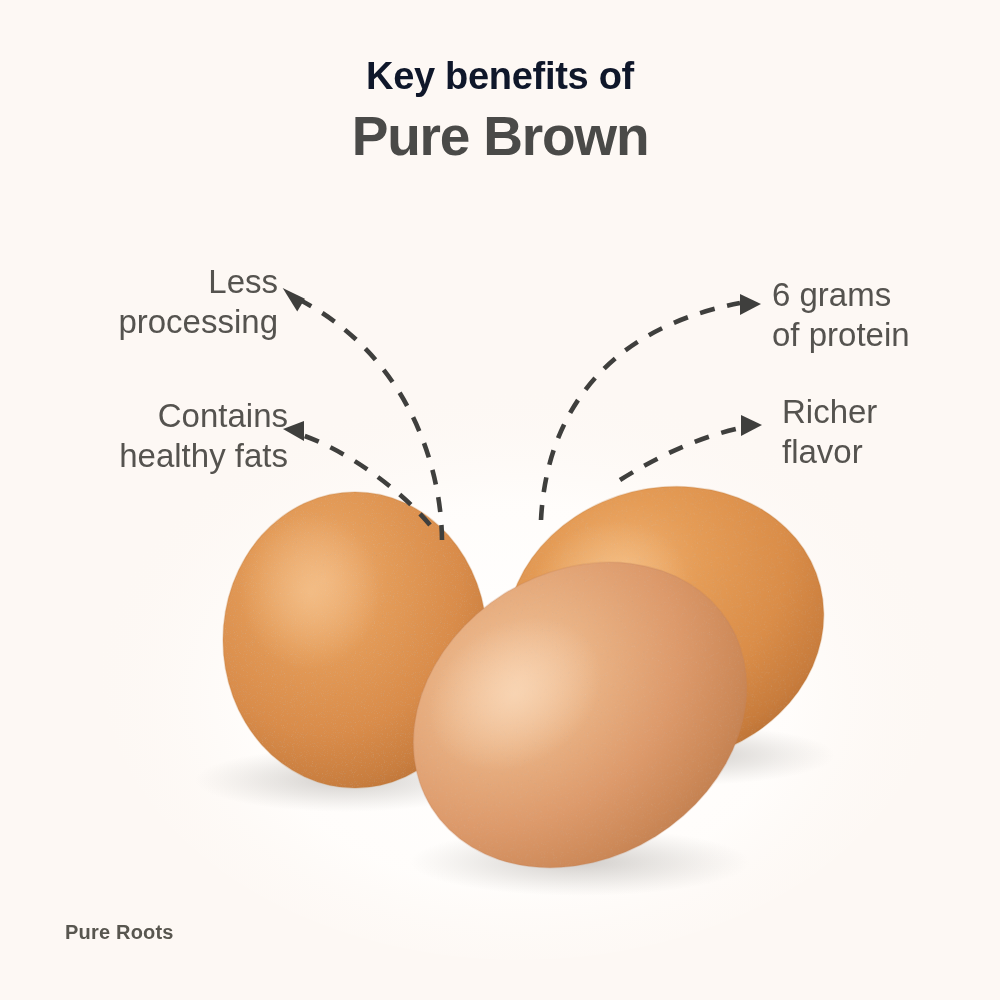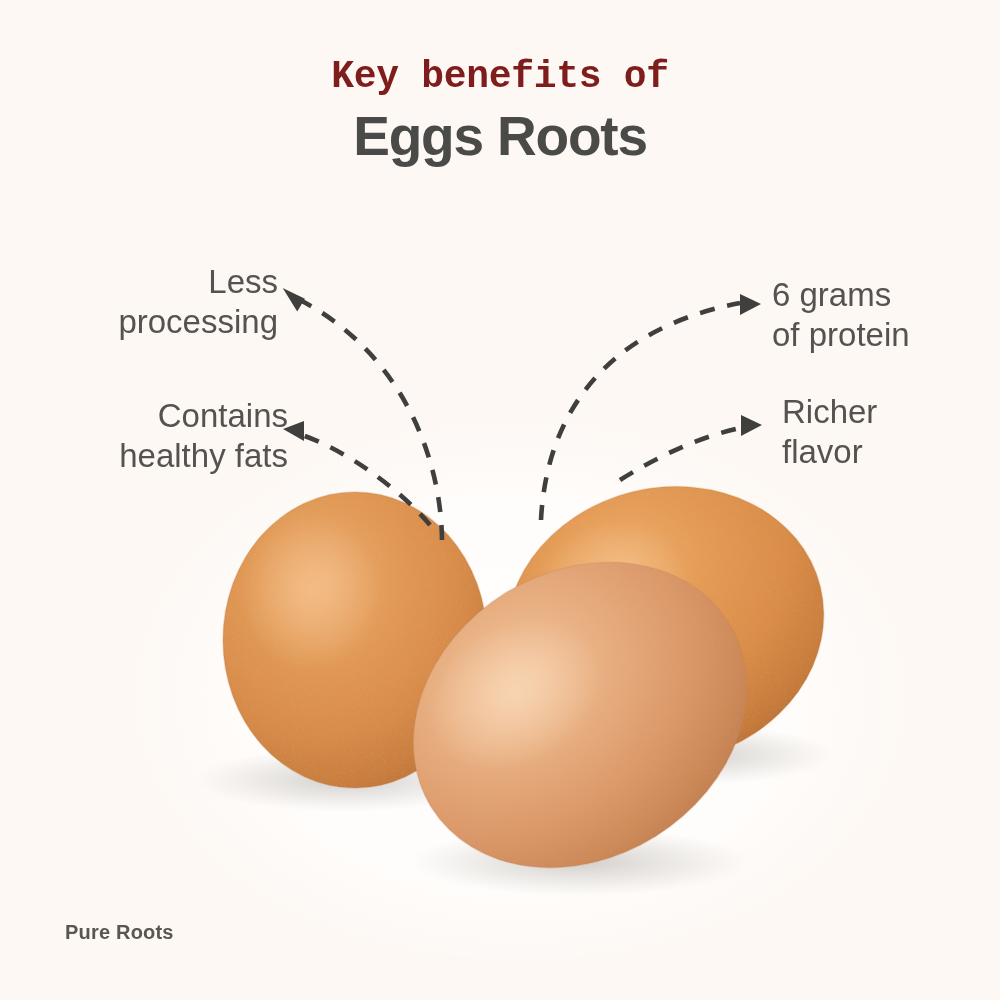--- a/index.html
+++ b/index.html
@@ -27,24 +27,23 @@
     position: absolute;
     top: 55px;
     left: 0;
     width: 1000px;
     text-align: center;
     z-index: 5;
   }
   .title-line1 {
     font-size: 38px;
     font-weight: bold;
-    color: #7f1d1d;
+    color: #0f172a;
     letter-spacing: -0.3px;
     line-height: 1.15;
-    font-family: Liberation Mono, monospace;
   }
   .title-line2 {
     font-size: 55px;
     font-weight: bold;
     color: #4a4a48;
     letter-spacing: -1.2px;
     line-height: 1.15;
     margin-top: 6px;
   }
 
@@ -218,21 +217,21 @@
     <g fill="#3f3f3d">
       <polygon points="284,287 305,300 296,312" transform="rotate(-6 292 300)"></polygon>
       <polygon points="283,429 304,421 304,441"></polygon>
       <polygon points="761,304 740,294 740,315"></polygon>
       <polygon points="762,425 741,415 741,436"></polygon>
     </g>
   </svg>
 
   <div class="title-block">
     <div class="title-line1">Key benefits of</div>
-    <div class="title-line2">Eggs Roots</div>
+    <div class="title-line2">Pure Brown</div>
   </div>
 
   <div class="label label-left" id="label-less-processing">Less
 processing</div>
 
   <div class="label label-left" id="label-healthy-fats">Contains
 healthy fats</div>
 
   <div class="label label-right" id="label-protein">6 grams
 of protein</div>

